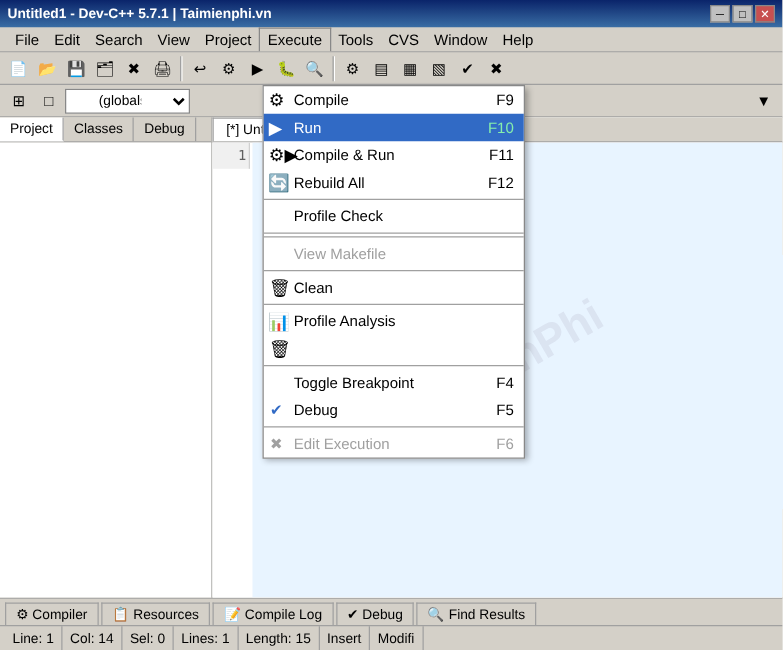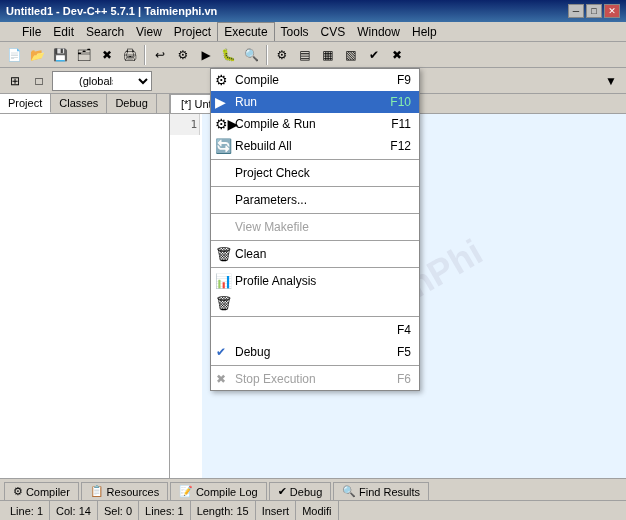--- a/index.html
+++ b/index.html
@@ -46,21 +46,21 @@
     }
     .title-btn.close { background: #c75050; color: white; }
 
     
     .menu-bar {
       background: #d4d0c8;
       height: 20px;
       display: flex;
       align-items: center;
       border-bottom: 1px solid #a0a0a0;
-      padding: 0 16px;
+      padding: 0 6px;
     }
     .menu-item {
       padding: 2px 6px;
       cursor: pointer;
       font-size: 12px;
       height: 100%;
       display: flex;
       align-items: center;
     }
     .menu-item.active { background: #d4d0c8; border: 1px solid #888; border-bottom: none; }
@@ -414,29 +414,26 @@
 
   <div class="menu-row">
     <span class="menu-icon">🔄</span>
     <span>Rebuild All</span>
     <span class="shortcut">F12</span>
   </div>
 
   <div class="menu-separator"></div>
 
   <div class="menu-row">
-    <span>Project Check</span>
-  </div>
-
-
-  <div class="menu-separator"></div>
-
-  <div class="menu-row">
-    <span>Parameters...</span>
-  </div>
+    <span>Profile Check</span>
+  </div>
+
+
+  <div class="menu-separator"></div>
+
 
   <div class="menu-separator"></div>
 
   <div class="menu-row disabled">
     <span>View Makefile</span>
   </div>
 
   <div class="menu-separator"></div>
 
   <div class="menu-row">
@@ -451,34 +448,35 @@
     <span>Profile Analysis</span>
   </div>
 
   <div class="menu-row">
     <span class="menu-icon">🗑</span>
   </div>
 
   <div class="menu-separator"></div>
 
   <div class="menu-row">
+    <span>Toggle Breakpoint</span>
     <span class="shortcut">F4</span>
   </div>
 
   <div class="menu-row">
     <span class="checkmark">✔</span>
     <span>Debug</span>
     <span class="shortcut">F5</span>
   </div>
 
   <div class="menu-separator"></div>
 
   <div class="menu-row disabled">
     <span class="cross-icon">✖</span>
-    <span>Stop Execution</span>
+    <span>Edit Execution</span>
     <span class="shortcut">F6</span>
   </div>
 
 </div>
 
 <div class="bottom-tabs">
   <div class="bottom-tab">
     <span>⚙</span>
     <span>Compiler</span>
   </div>

